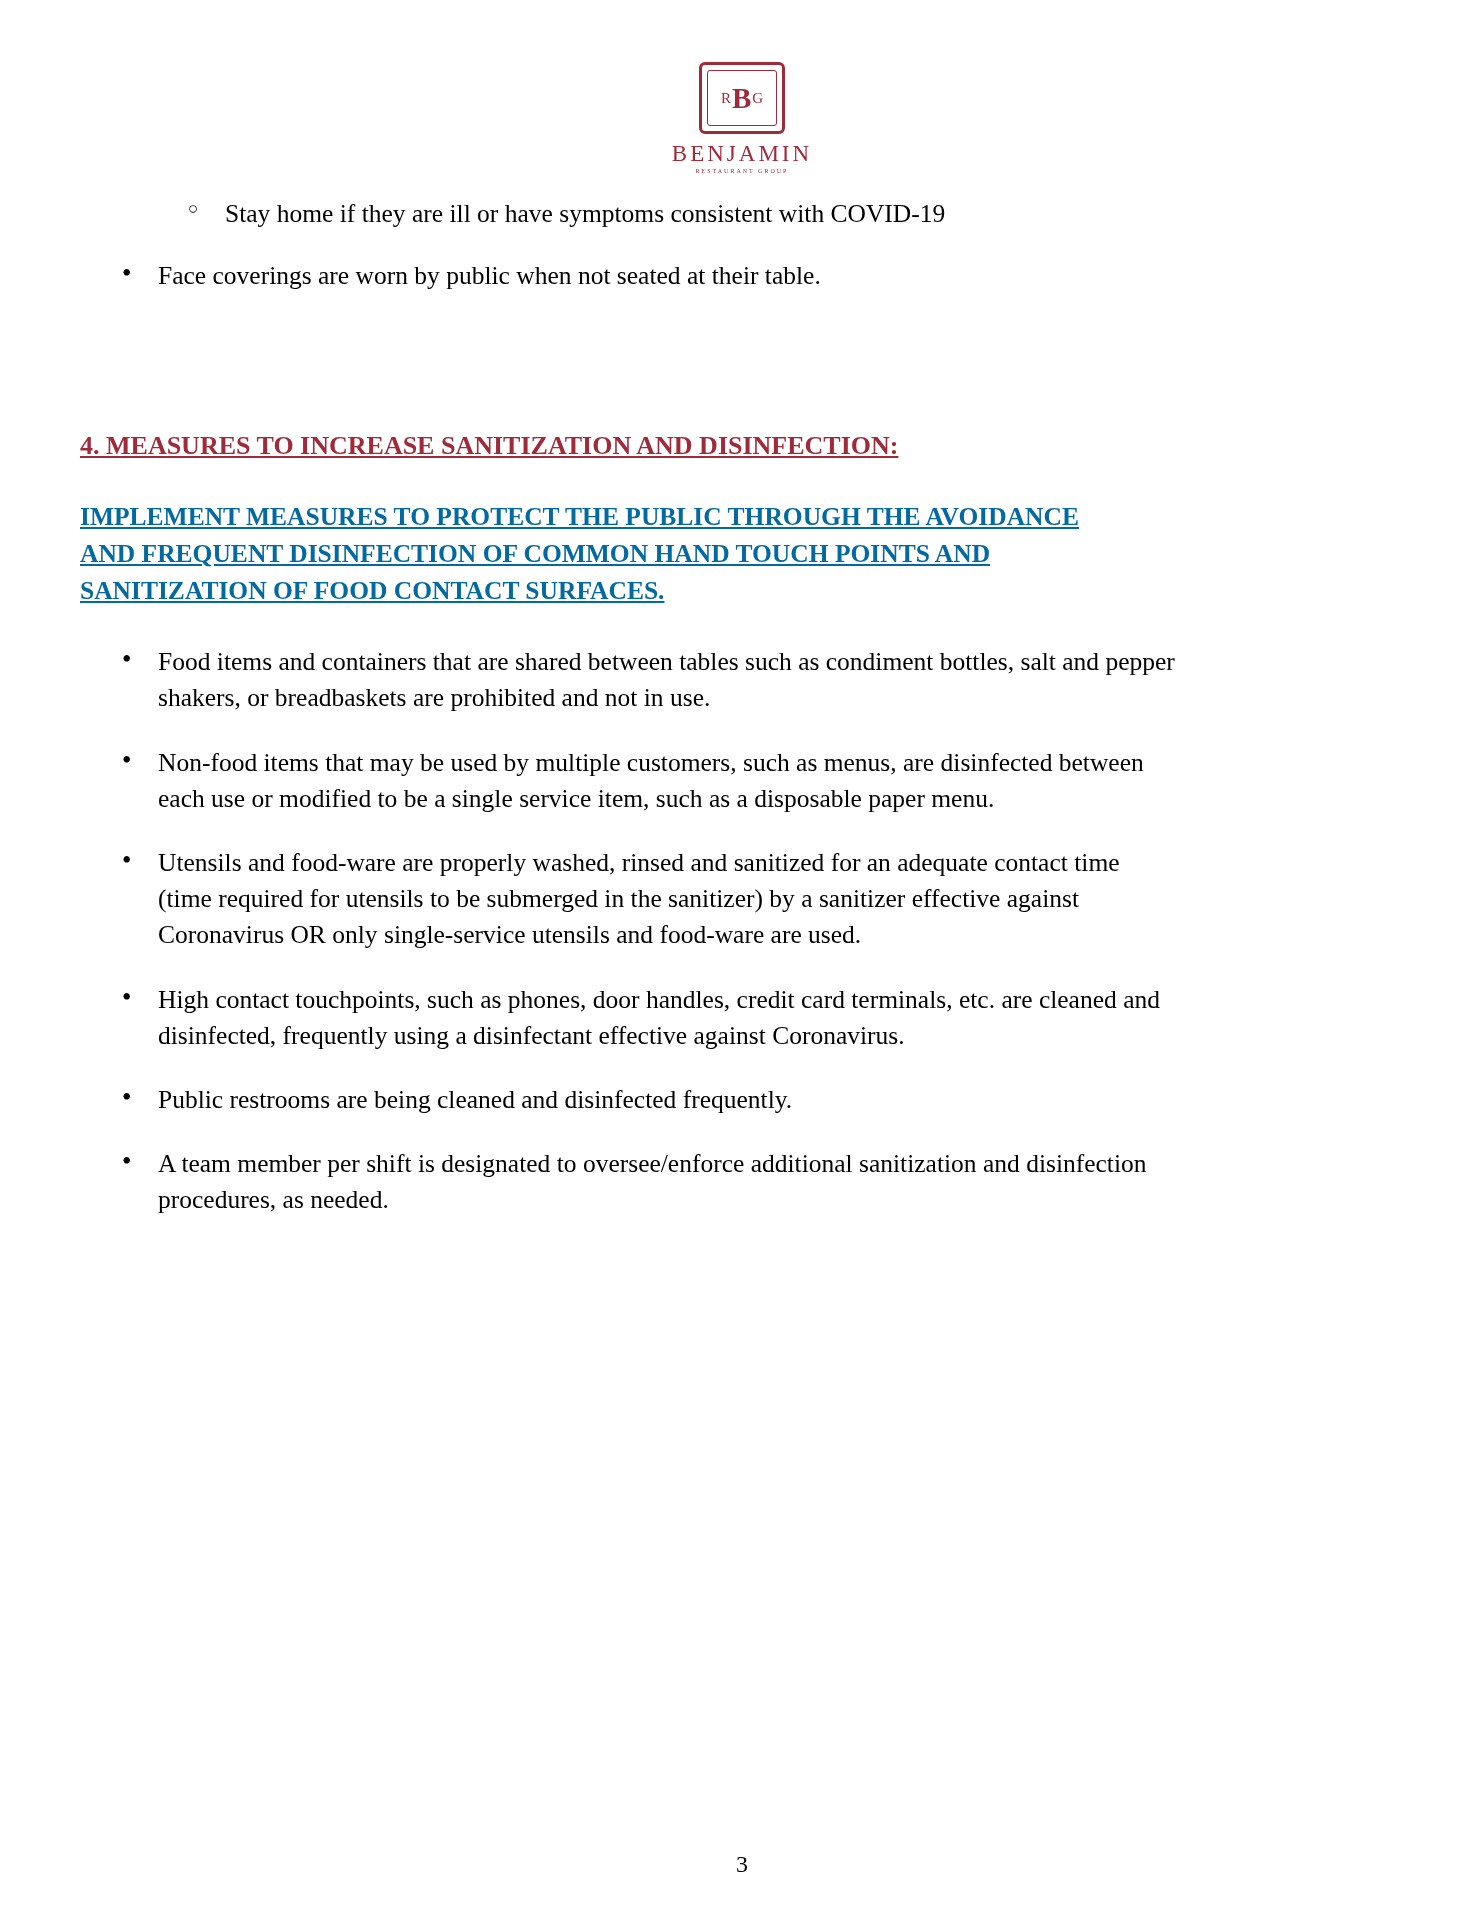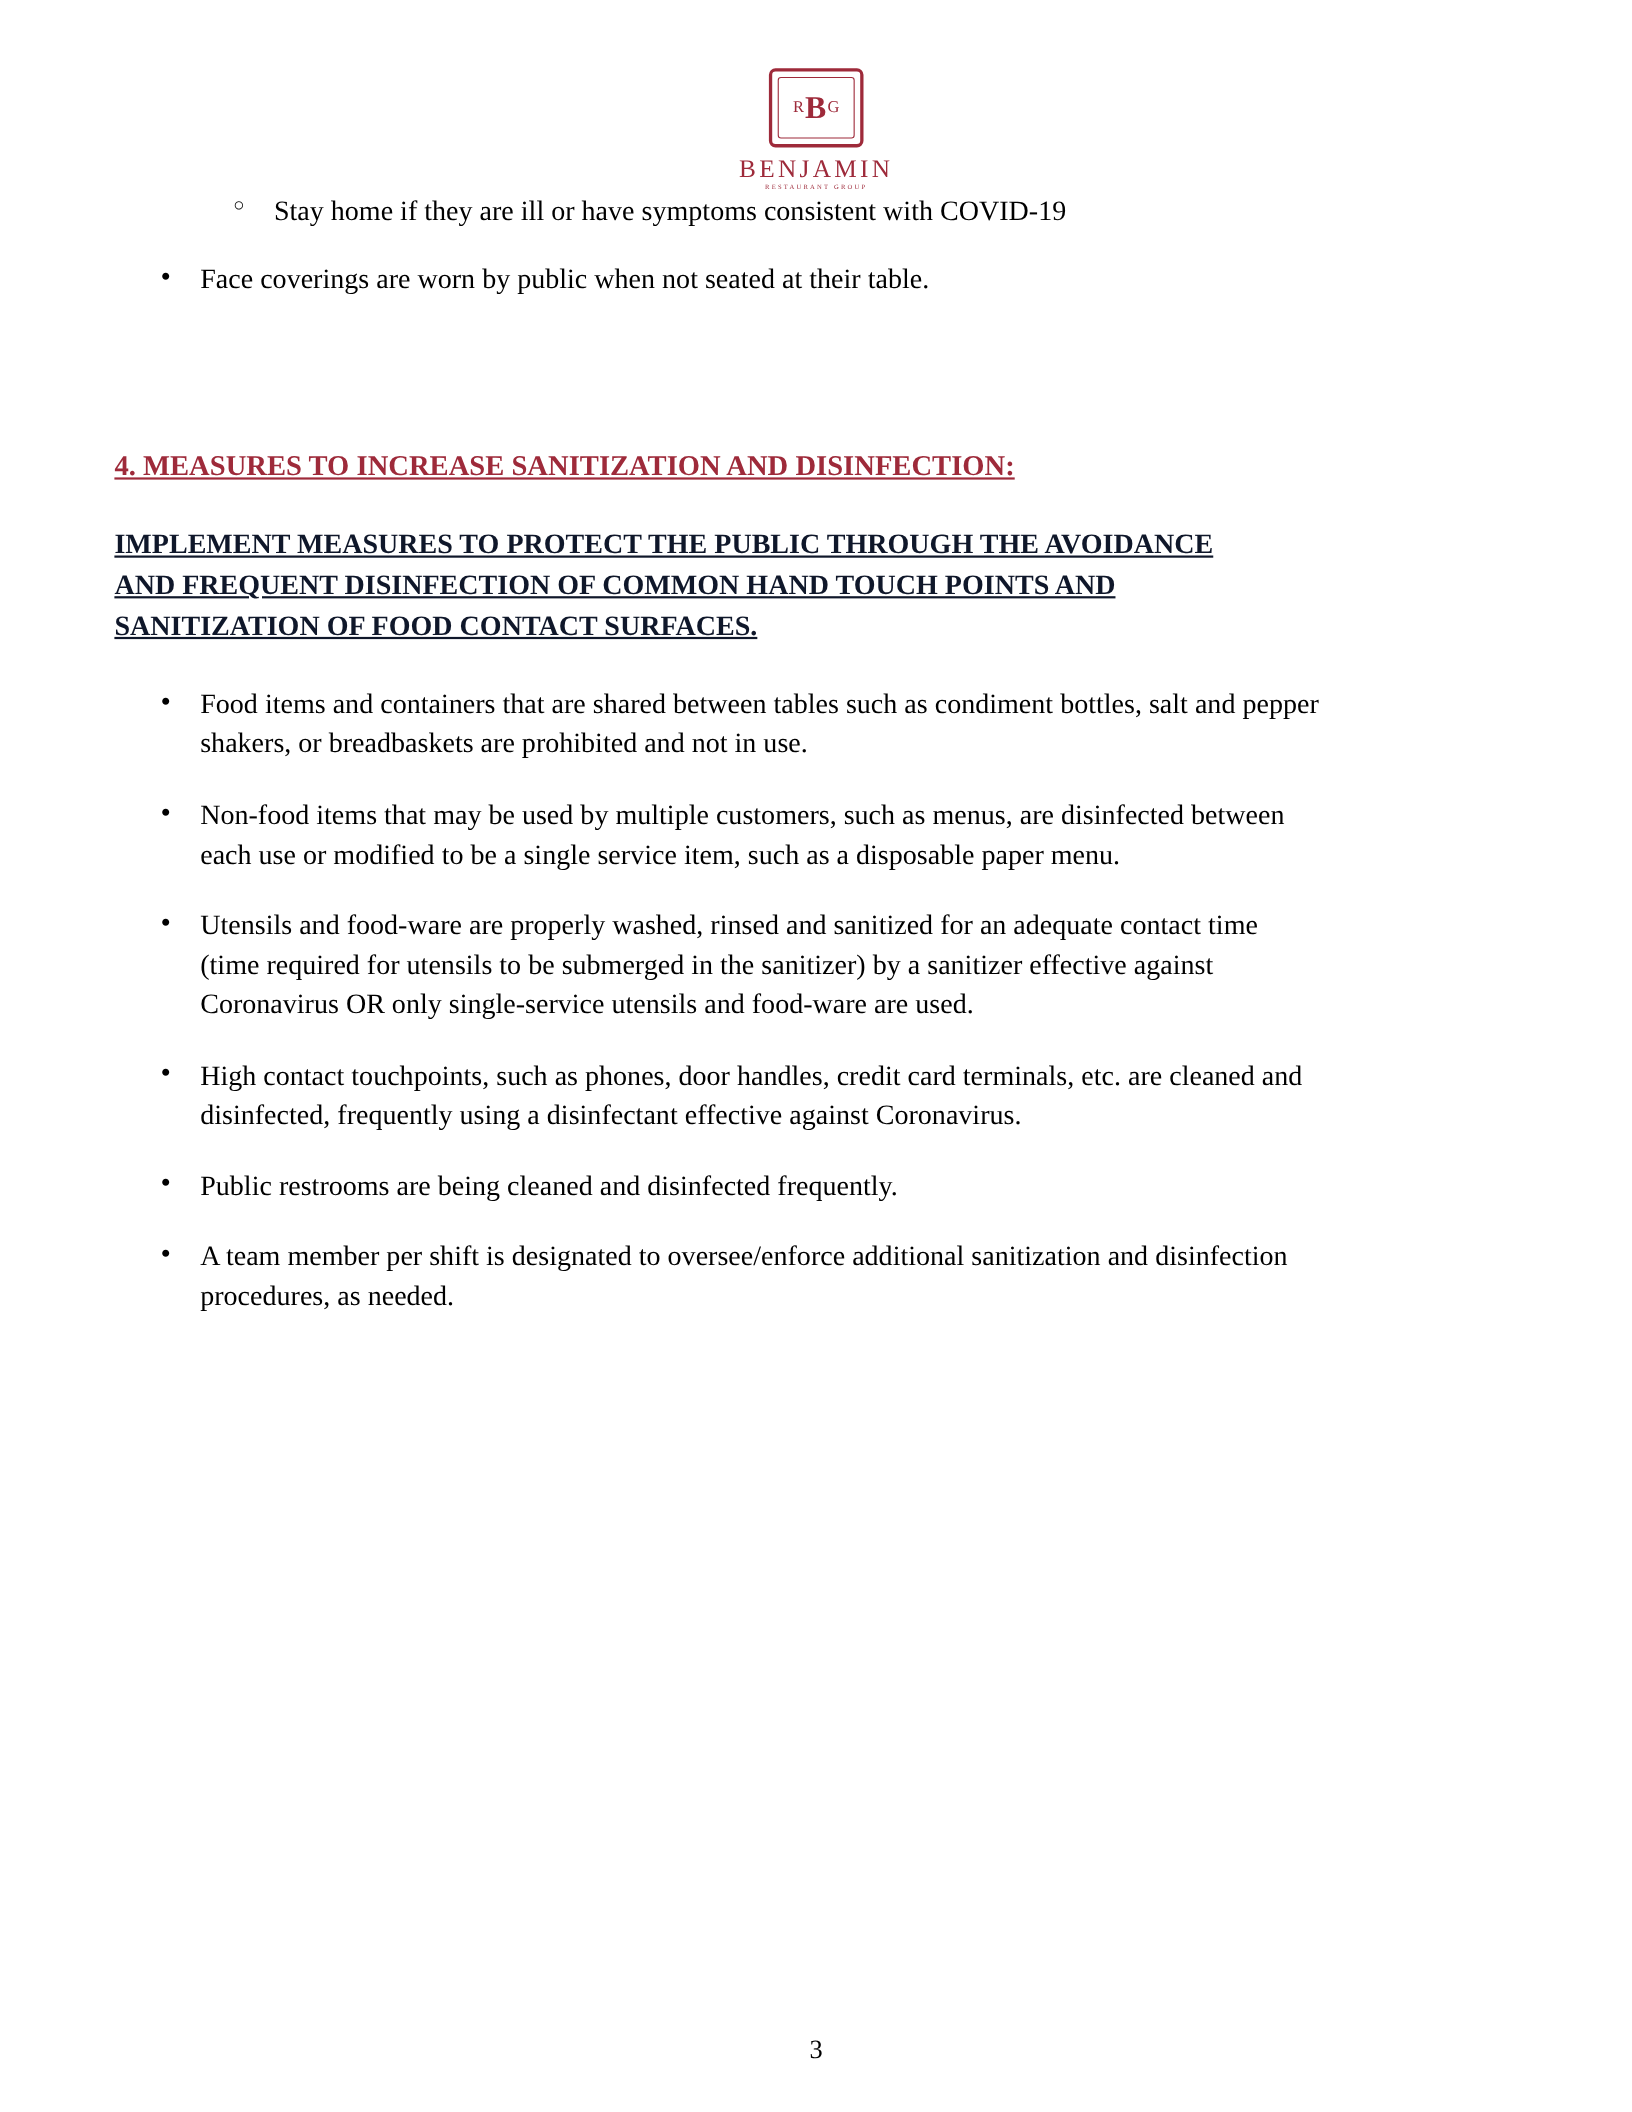--- a/index.html
+++ b/index.html
@@ -64,21 +64,22 @@
   }
   .logo-sub {
     margin-top: 1px;
     color: #9e2a3a;
     font-size: 6px;
     letter-spacing: 2px;
   }
 
   
   .body {
-    padding: 0 160px 0 104px;
+    padding: 0 160px 0 80px;
+    margin-top: 22px;
     font-size: 25.5px;
     line-height: 1.42;
   }
 
   ul.bullets {
     list-style: none;
     margin: 0;
     padding: 0;
   }
   li.bullet {
@@ -112,21 +113,21 @@
   .spacer-md { height: 34px; }
 
   .heading {
     color: #9e2a3a;
     font-weight: bold;
     text-decoration: underline;
     font-size: 26px;
     line-height: 1.42;
   }
   .heading-block {
-    color: #0f172a;
+    color: #0369a1;
     font-weight: bold;
     text-decoration: underline;
     font-size: 25.5px;
     line-height: 1.45;
     max-width: 1030px;
   }
   .para {
     font-size: 25.5px;
     line-height: 1.45;
     max-width: 1060px;

